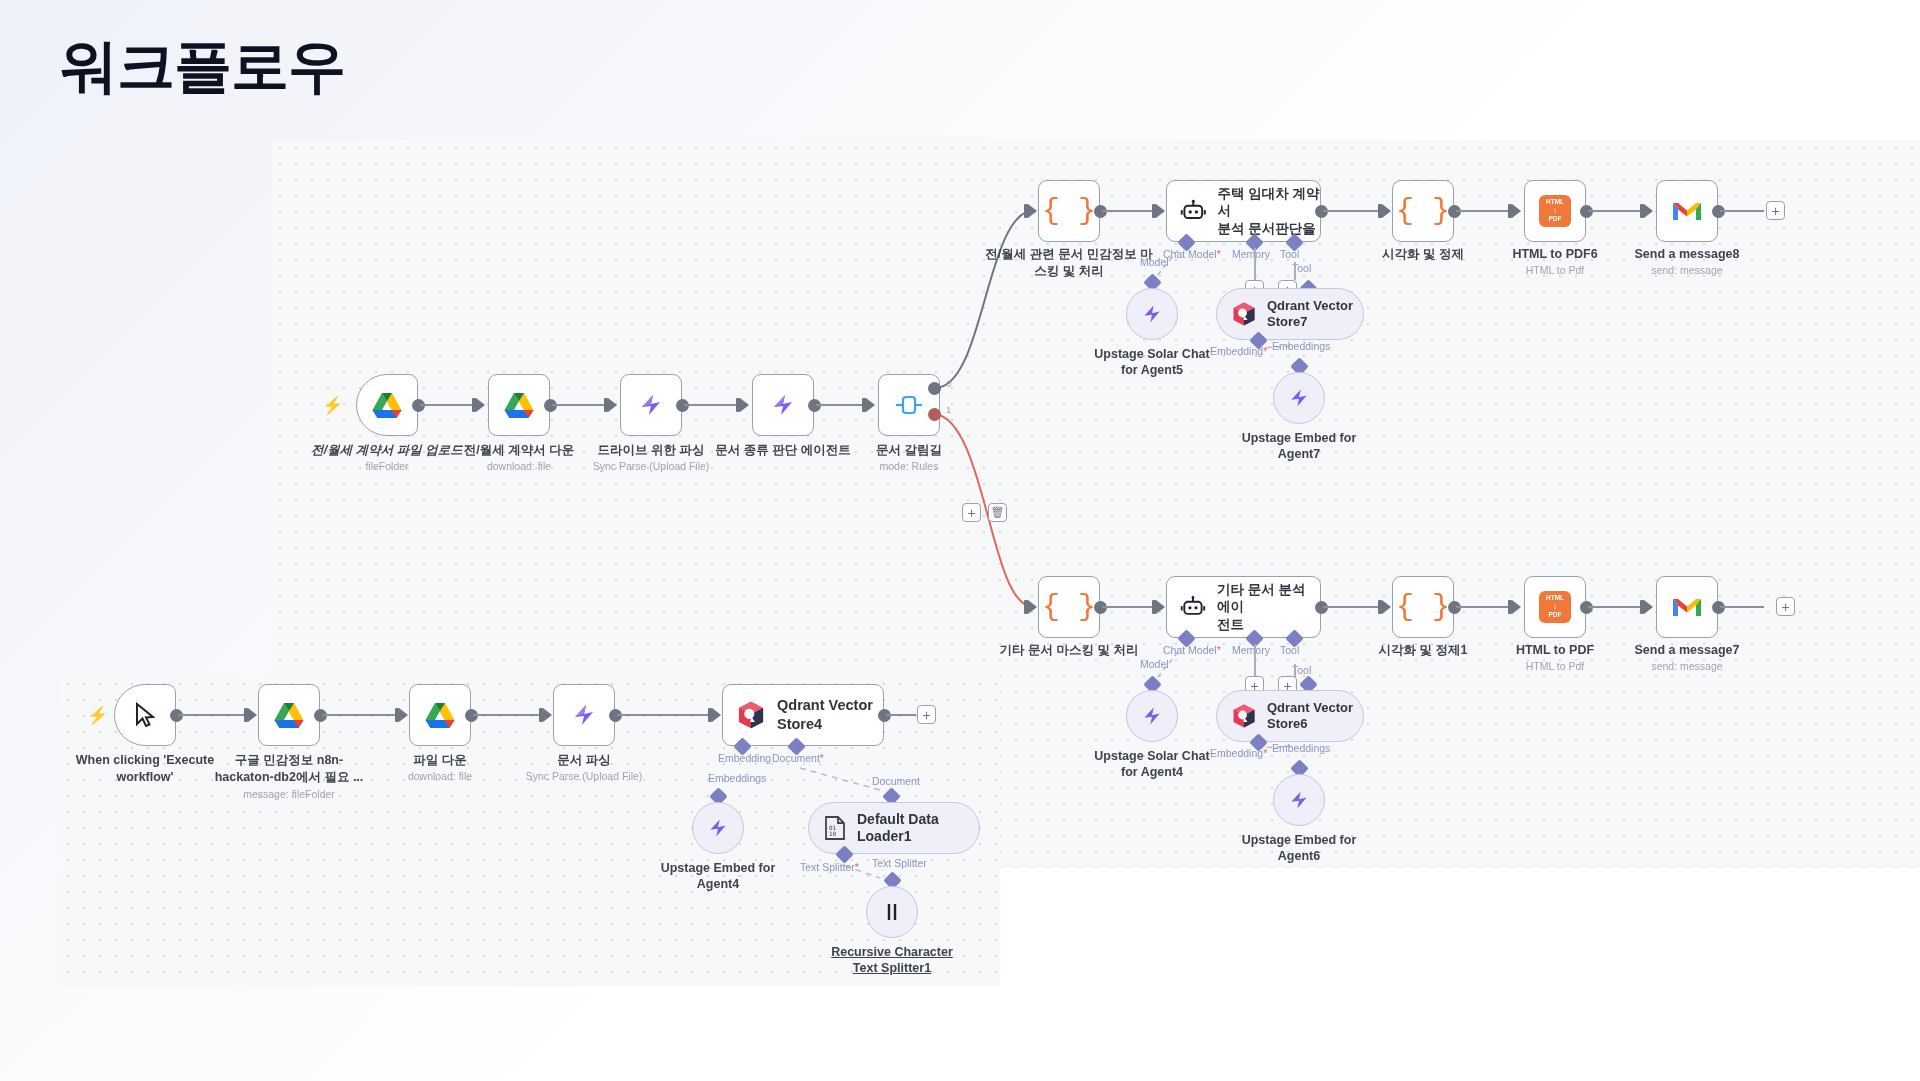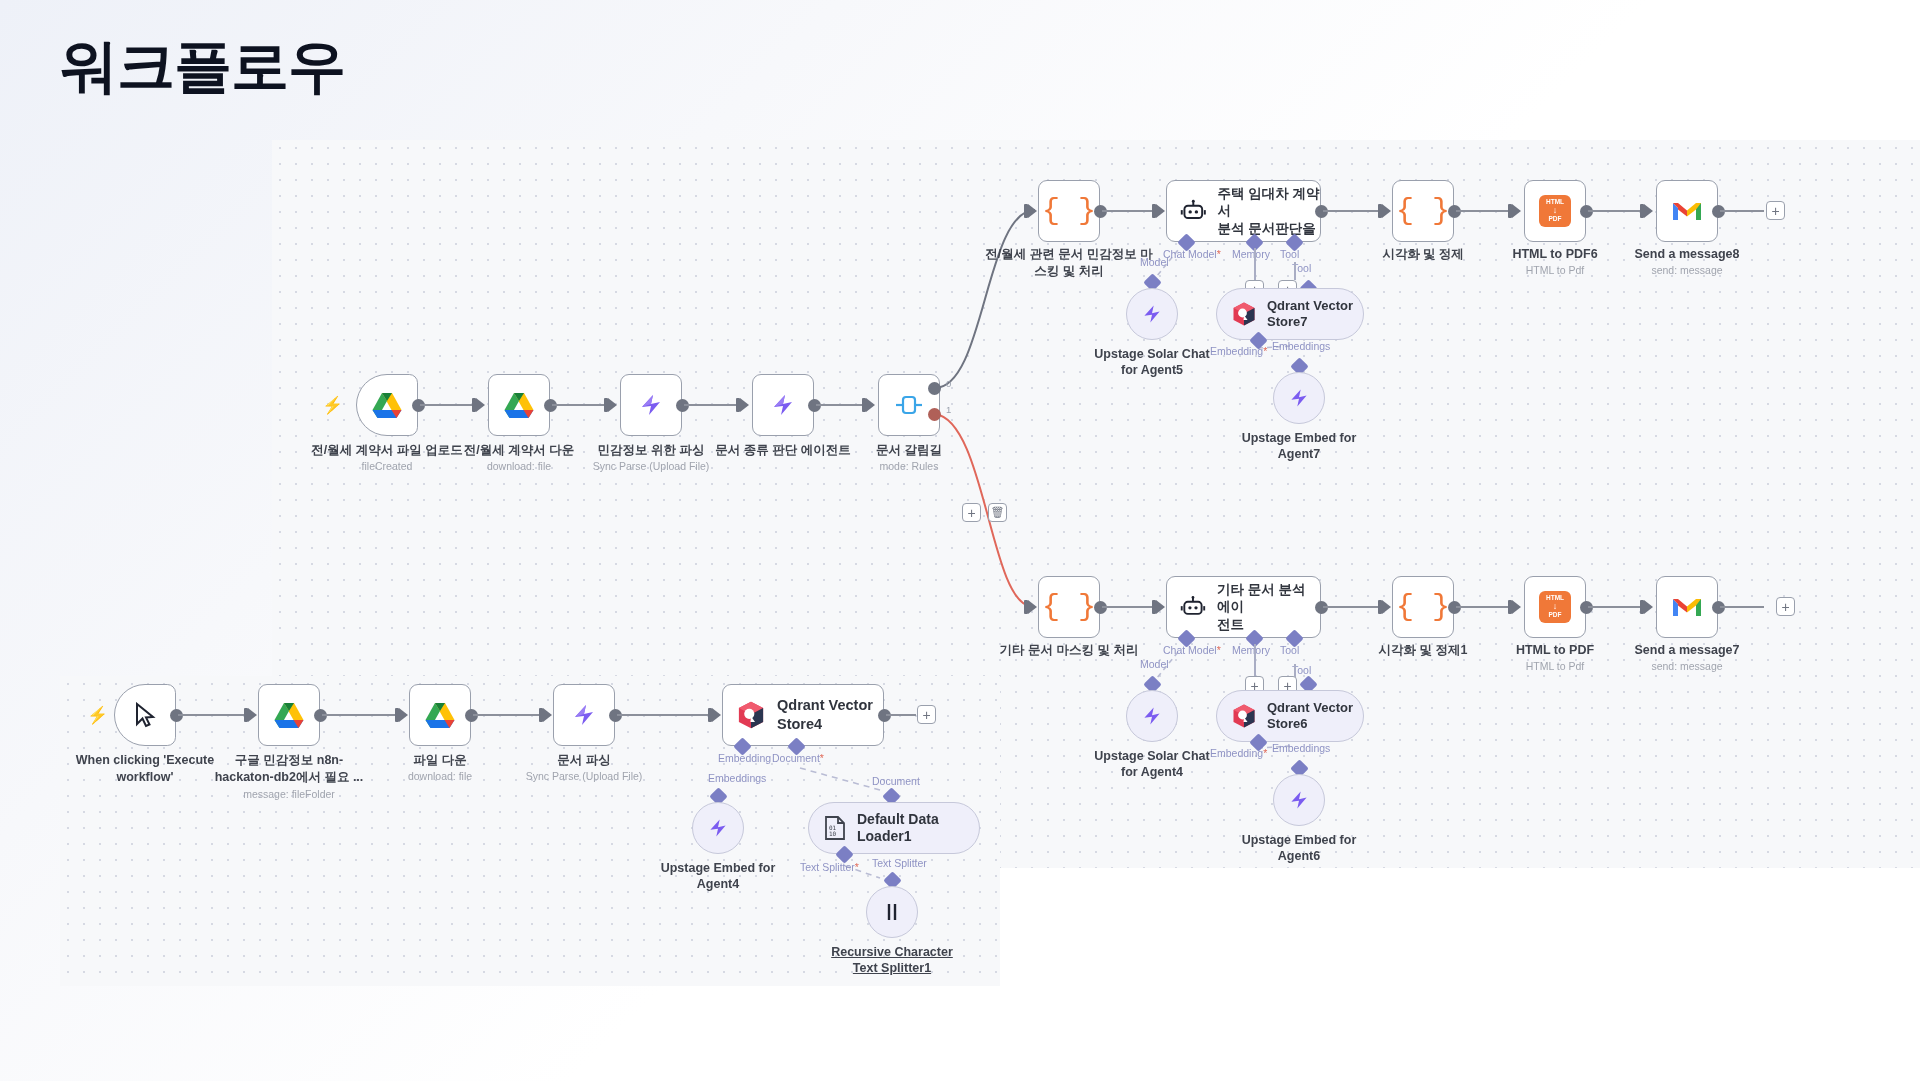--- a/index.html
+++ b/index.html
@@ -157,22 +157,22 @@
 
 <div class="node trigger" style="left:356px; top:374px;">
   <svg class="glyph" width="30" height="27" viewBox="0 0 30 27">
     <path d="M10 1 L20 1 L29.5 18 L19.5 18 Z" fill="#ffc107"></path>
     <path d="M10 1 L0.5 18 L5.5 26 L15 9 Z" fill="#34a853"></path>
     <path d="M0.5 18 L5.5 26 L24.5 26 L29.5 18 Z" fill="#1a73e8"></path>
     <path d="M10 1 L15 9 L20 1 Z" fill="#188038"></path>
     <path d="M19.5 18 L24.5 26 L29.5 18 Z" fill="#ea4335"></path>
   </svg>
 </div>
-<div class="node-title t1" style="left:387px; top:442px;">전/월세 계약서 파일 업로드</div>
-<div class="node-sub s1" style="left:387px; top:460px;">fileCreated</div>
+<div class="node-title t1" style="left:387px; top:442px;font-style:italic;">전/월세 계약서 파일 업로드</div>
+<div class="node-sub s1" style="left:387px; top:460px;">fileFolder</div>
 <div class="dot" style="left:412px; top:399px;"></div>
 <div class="wire" style="left:420px; top:404px; width:53px;"></div>
 <div class="arrow" style="left:476px; top:398px;"></div>
 
 <div class="node sq" style="left:488px; top:374px;">
   <svg class="glyph" width="30" height="27" viewBox="0 0 30 27">
     <path d="M10 1 L20 1 L29.5 18 L19.5 18 Z" fill="#ffc107"></path>
     <path d="M10 1 L0.5 18 L5.5 26 L15 9 Z" fill="#34a853"></path>
     <path d="M0.5 18 L5.5 26 L24.5 26 L29.5 18 Z" fill="#1a73e8"></path>
     <path d="M10 1 L15 9 L20 1 Z" fill="#188038"></path>
@@ -184,21 +184,21 @@
 <div class="dot" style="left:544px; top:399px;"></div>
 <div class="wire" style="left:552px; top:404px; width:53px;"></div>
 <div class="arrow" style="left:608px; top:398px;"></div>
 
 <div class="node sq" style="left:620px; top:374px;">
   <svg class="glyph" width="26" height="26" viewBox="0 0 26 26">
     <path d="M4 15 L15 3 L13 12 L22 10 L11 23 L13 14 Z" fill="#7b5cf0"></path>
     <path d="M4 15 L15 3 L13 12 Z" fill="#9a7df5"></path>
   </svg>
 </div>
-<div class="node-title t1" style="left:651px; top:442px;">민감정보 위한 파싱</div>
+<div class="node-title t1" style="left:651px; top:442px;">드라이브 위한 파싱</div>
 <div class="node-sub s1" style="left:651px; top:460px;">Sync Parse (Upload File)</div>
 <div class="dot" style="left:676px; top:399px;"></div>
 <div class="wire" style="left:684px; top:404px; width:53px;"></div>
 <div class="arrow" style="left:740px; top:398px;"></div>
 
 <div class="node sq" style="left:752px; top:374px;">
   <svg class="glyph" width="26" height="26" viewBox="0 0 26 26">
     <path d="M4 15 L15 3 L13 12 L22 10 L11 23 L13 14 Z" fill="#7b5cf0"></path>
     <path d="M4 15 L15 3 L13 12 Z" fill="#9a7df5"></path>
   </svg>
@@ -295,21 +295,21 @@
   </svg>
 </div>
 <div class="sub-title" style="left:1299px; top:430px;">Upstage Embed for
 Agent7</div>
 
 <div class="wire" style="left:1323px; top:210px; width:56px;"></div>
 <div class="arrow" style="left:1382px; top:204px;"></div>
 <div class="node sq" style="left:1392px; top:180px;">
   <span class="brace">{ }</span>
 </div>
-<div class="node-title t1" style="left:1423px; top:246px;font-family:Liberation Serif, serif;">시각화 및 정제</div>
+<div class="node-title t1" style="left:1423px; top:246px;">시각화 및 정제</div>
 <div class="dot" style="left:1448px; top:205px;"></div>
 <div class="wire" style="left:1456px; top:210px; width:53px;"></div>
 <div class="arrow" style="left:1512px; top:204px;"></div>
 
 <div class="node sq" style="left:1524px; top:180px;">
   <div style="width:32px;height:32px;background:#f07838;border-radius:6px;display:flex;flex-direction:column;align-items:center;justify-content:center;color:#fff;font-size:6.5px;font-weight:700;line-height:1.05;">
     <span>HTML</span>
       <span style="font-size:9px;">↓</span>
       <span>PDF</span>
   </div>

